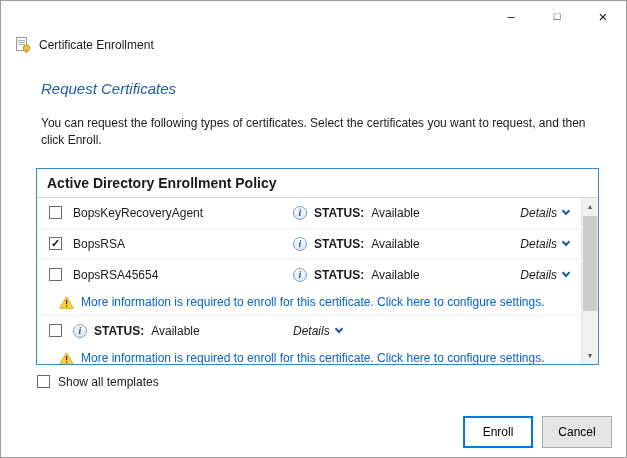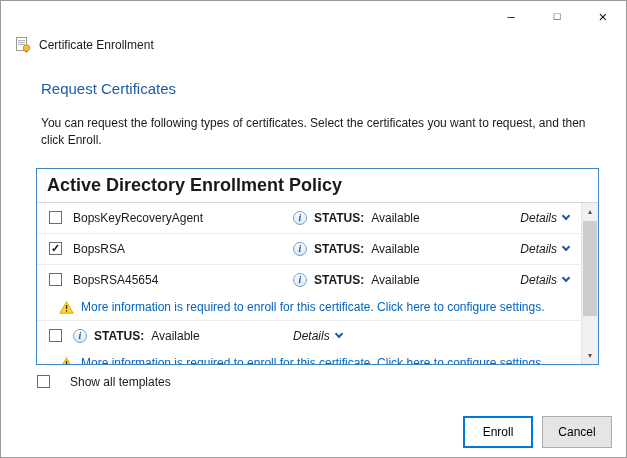--- a/index.html
+++ b/index.html
@@ -21,33 +21,33 @@
     display:flex; align-items:center; justify-content:center;
     font-size:13px; color:#111; cursor:default;
   }
   .tb-btn.close { font-size:15px; }
   .tb-btn.max { font-size:11px; }
 
   
   .banner { display:flex; align-items:center; gap:8px; margin:6px 0 0 14px; font-size:12px; }
 
   
-  .page-title { margin:27px 0 0 40px; font-size:15px; font-weight:normal; color:var(--heading,#1c5da6); }
+  .page-title { margin:27px 0 0 40px; font-size:15px; font-weight:normal; color:var(--heading,#1c5da6);font-style:italic; }
   .desc { margin:18px 40px 0 40px; max-width:550px; font-size:12px; line-height:1.4; color:#1a1a1a; }
 
   
   .listbox {
     margin:19px 27px 0 35px;
     height:197px;
     border:1px solid var(--listborder,#3c87c7);
     display:flex; flex-direction:column;
     background:#fff;
   }
   .list-header {
-    font-weight:bold; font-size:18px;
+    font-weight:bold; font-size:14px;
     padding:6px 10px 6px 10px;
     border-bottom:1px solid #d6d6d6;
   }
   .list-body { flex:1; position:relative; overflow:hidden; }
   .rows { margin-right:17px; }
   .group { border-bottom:1px solid #ececec; }
   .group:last-child { border-bottom:none; }
 
   .row {
     display:grid;
@@ -99,21 +99,21 @@
   .sb-btn {
     position:absolute; left:0; width:16px; height:17px;
     display:flex; align-items:center; justify-content:center;
     font-size:7px; color:#5a5a5a; cursor:pointer;
   }
   .sb-btn.up { top:0; }
   .sb-btn.down { bottom:0; }
   .sb-thumb { position:absolute; left:1px; top:18px; width:14px; height:95px; background:#cdcdcd; cursor:pointer; }
 
   
-  .show-all { display:flex; align-items:center; gap:20px; margin:10px 0 0 36px; font-size:12px; }
+  .show-all { display:flex; align-items:center; gap:8px; margin:10px 0 0 36px; font-size:12px; }
 
   .footer-buttons { position:absolute; right:14px; bottom:9px; display:flex; gap:9px; }
   .btn {
     min-width:70px; height:32px;
     display:flex; align-items:center; justify-content:center;
     font-size:12px; font-family:Liberation Sans, sans-serif; cursor:pointer;
   }
   .btn-enroll { background:#ffffff; border:2px solid var(--accent,#0078d7); }
   .btn-cancel { background:#e5e5e5; border:1px solid #adadad; }
 </style>

